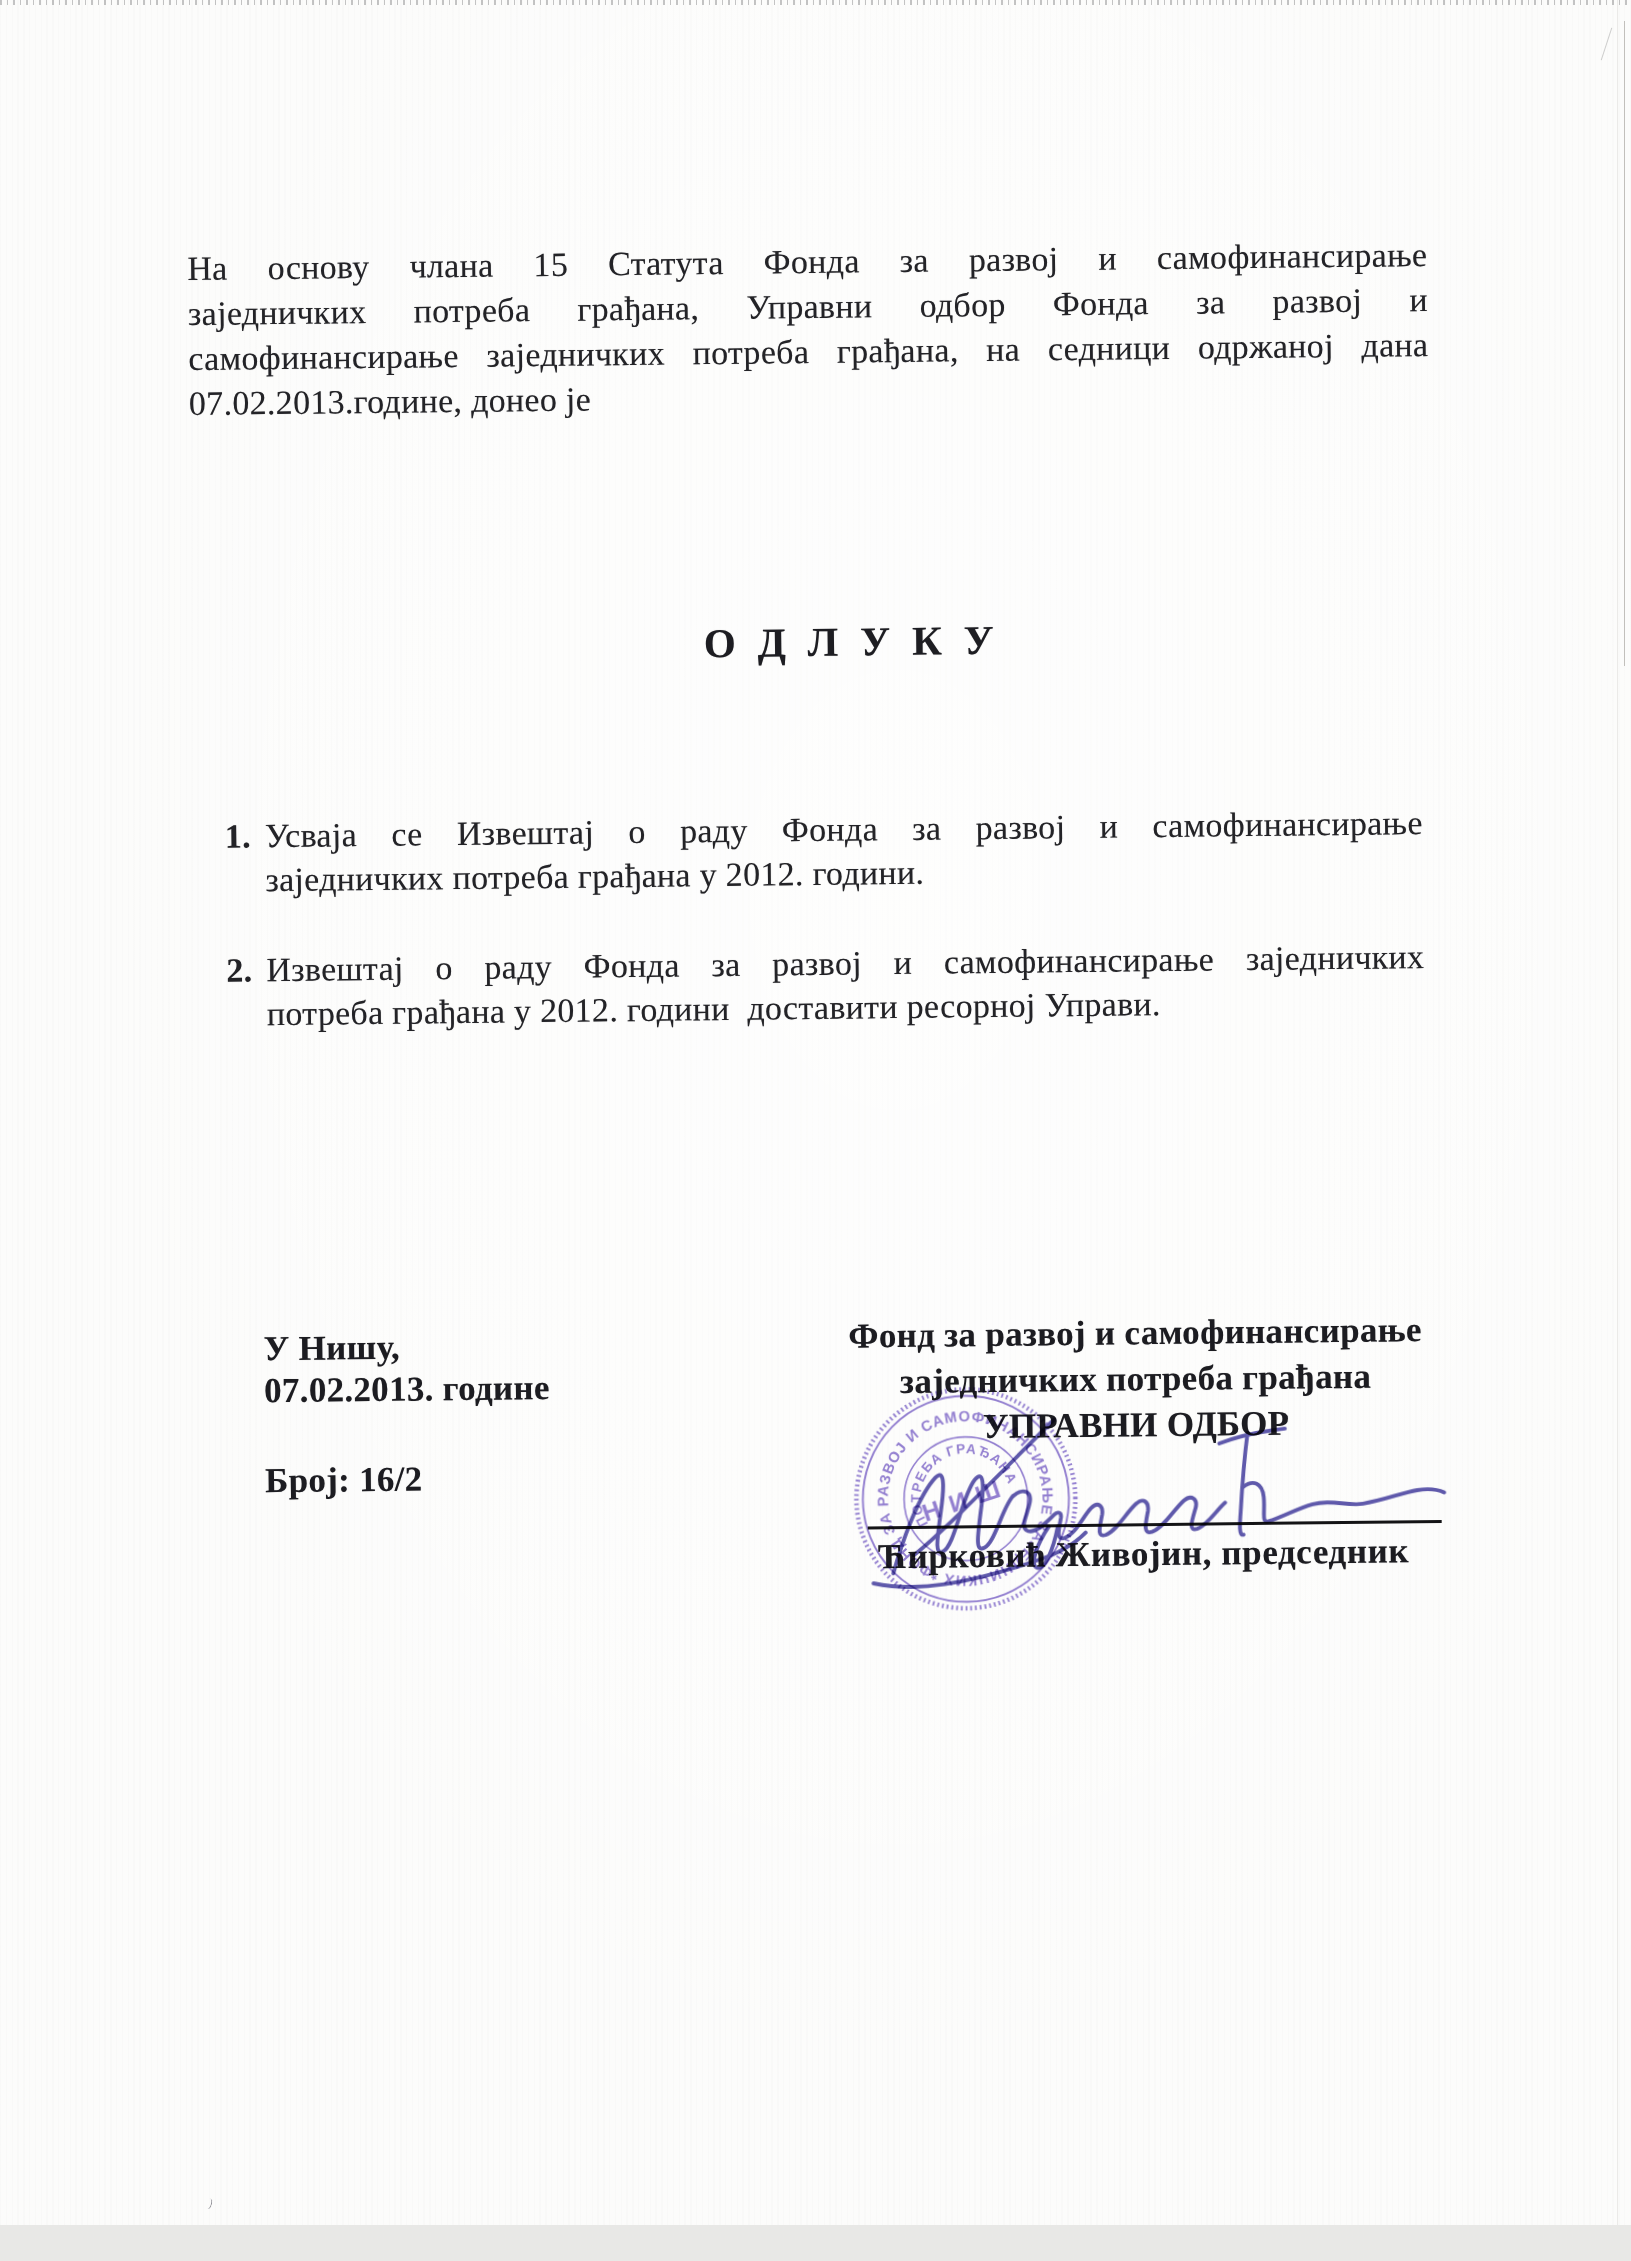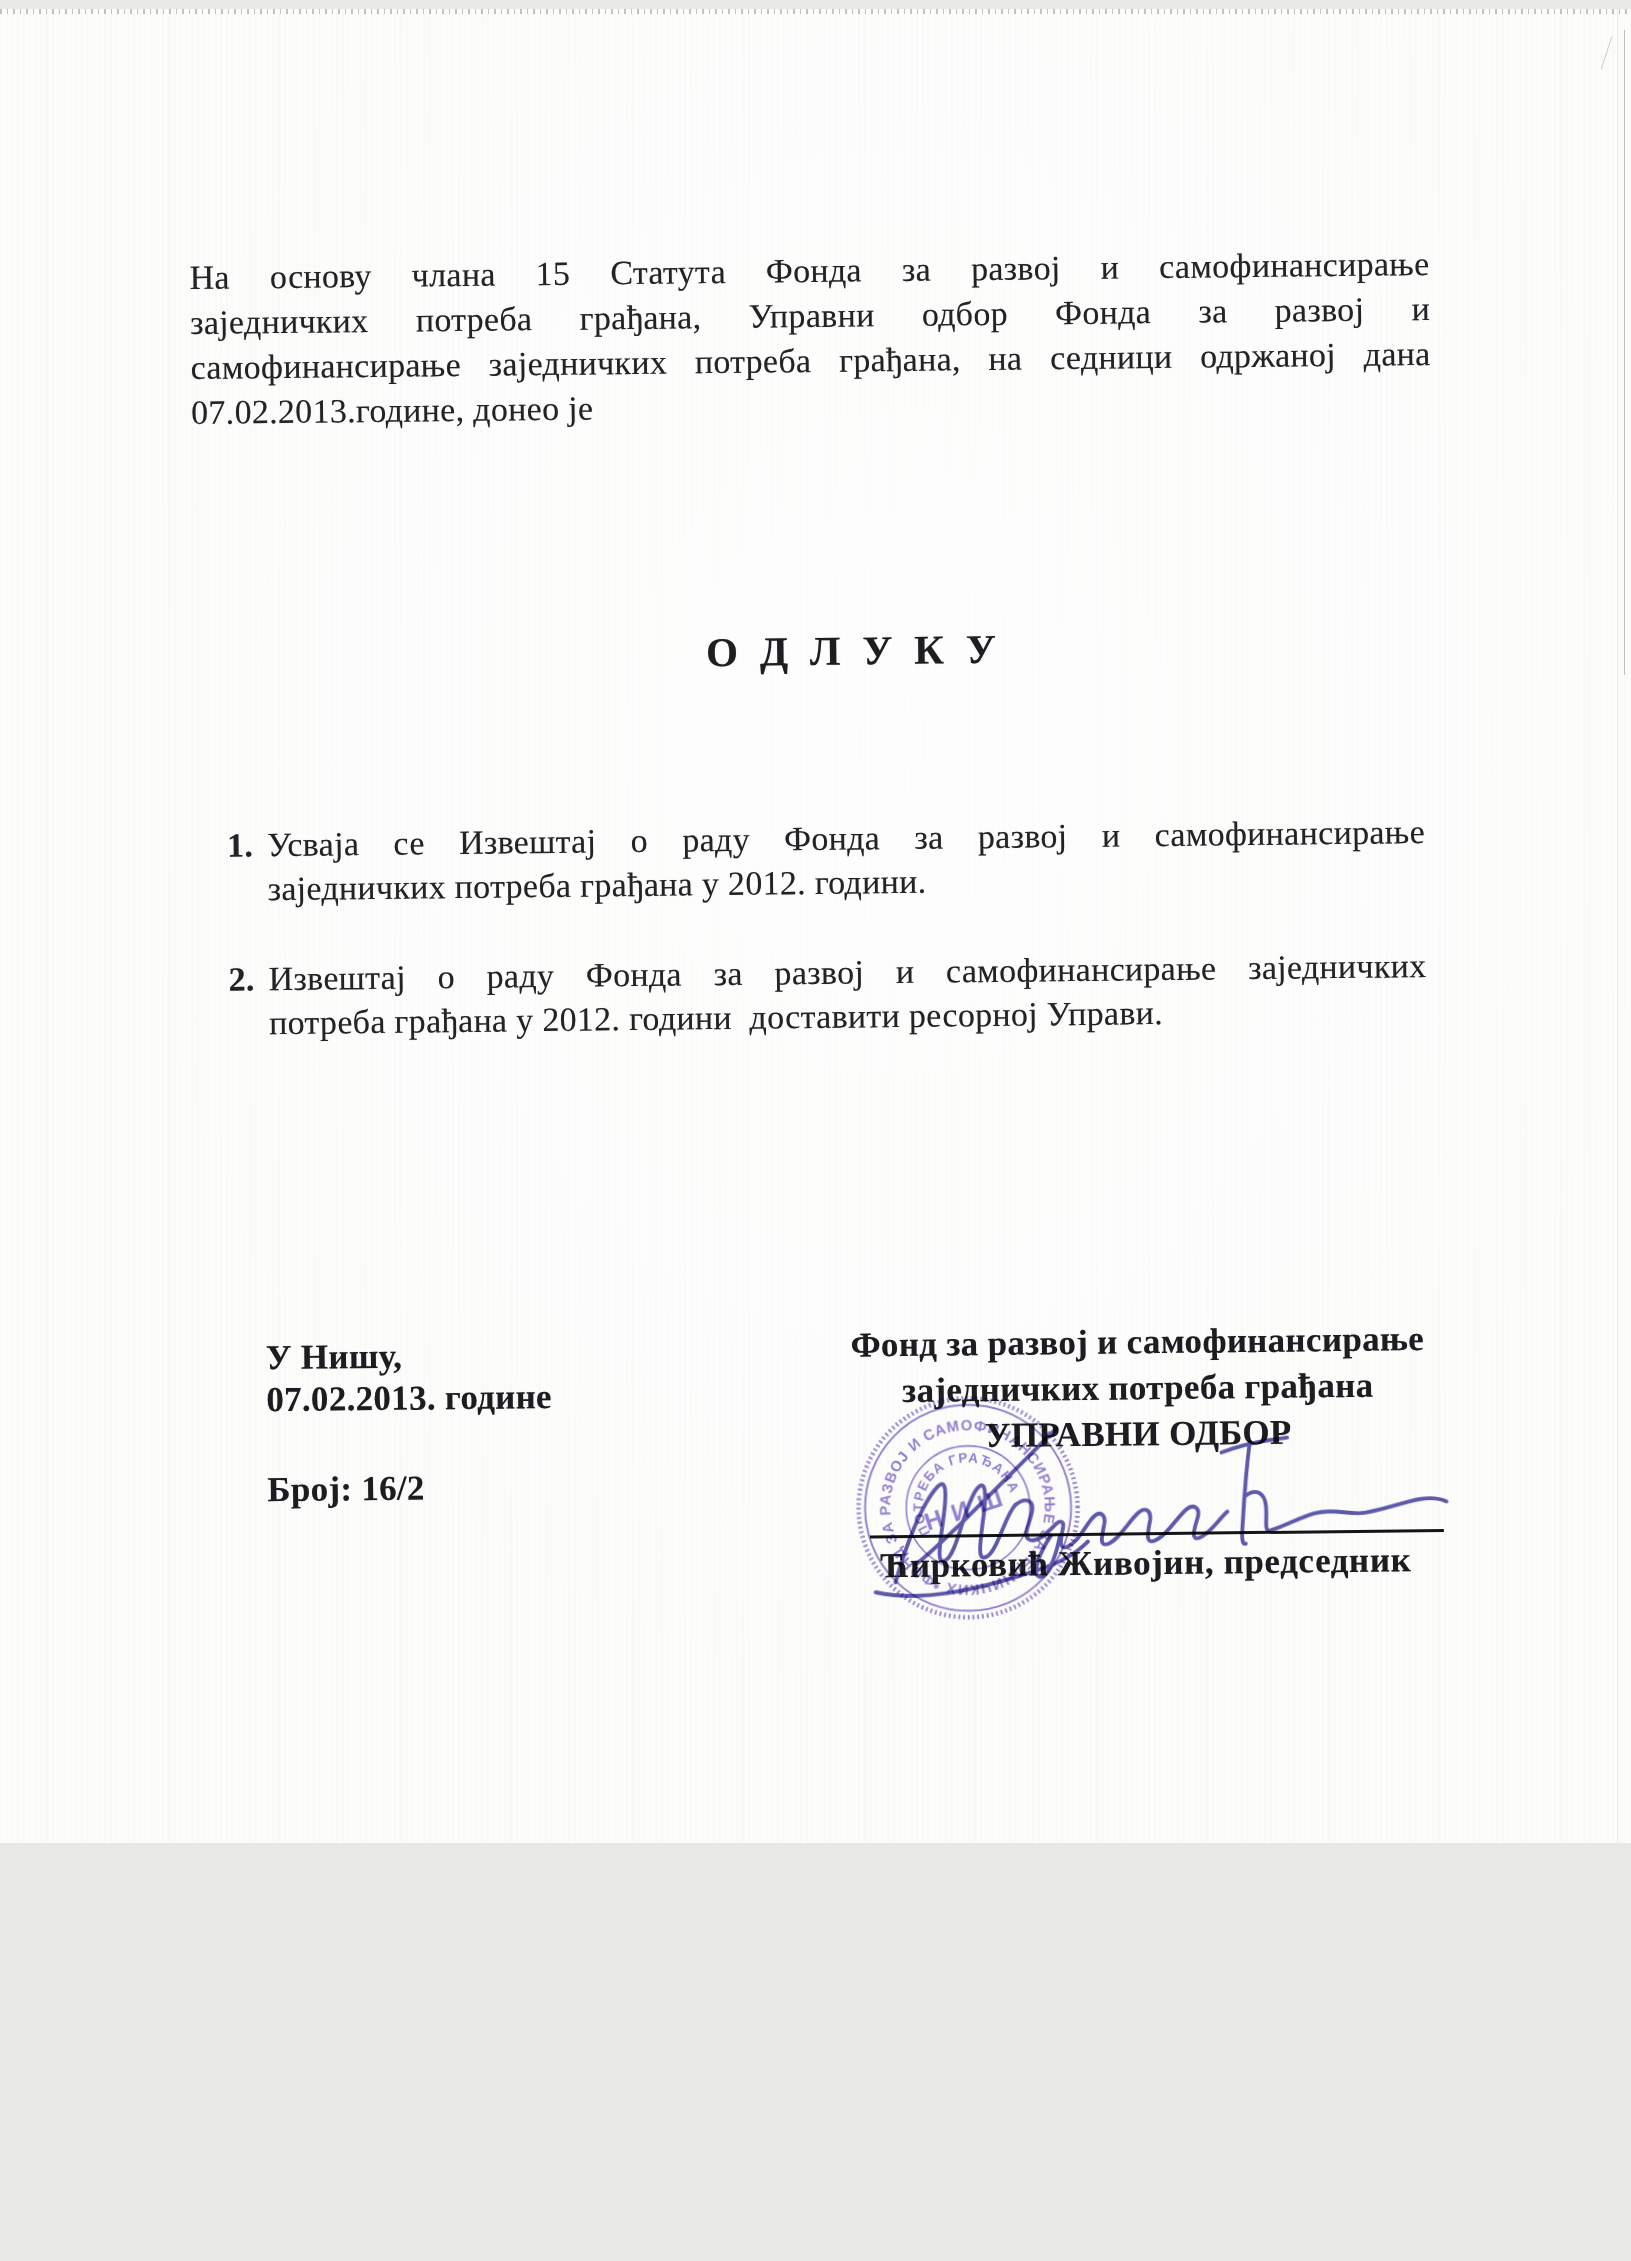--- a/index.html
+++ b/index.html
@@ -1,19 +1,19 @@
 <!DOCTYPE html>
 <html style="--stamp-ink: #7b63c6; --sig-ink: #514ba4;font-size:10.3px"><head>
 <meta charset="utf-8">
 <style>
   html,body{margin:0;padding:0;background:#e8e8e6;}
   .page{
     position:relative;
-    width:1631px;height:1834px;
-    margin:9px auto;
+    width:1631px;height:2225px;
+    margin:0 auto;
     background:
       radial-gradient(ellipse at 55% 40%, rgba(255,255,255,0.6), rgba(0,0,0,0) 70%),
       repeating-linear-gradient(90deg, rgba(60,60,60,0.016) 0 1.3px, rgba(0,0,0,0) 1.3px 5.8px),
       #fcfcfb;
     overflow:hidden;
     font-family:"Liberation Serif","DejaVu Serif",serif;
     color:#232327;
   }
   .skew{position:absolute;inset:0;transform:rotate(-0.65deg);transform-origin:50% 50%;}
   .doc-text{text-shadow:0 0 0.8px rgba(25,25,30,0.38);letter-spacing:0.3px;}

